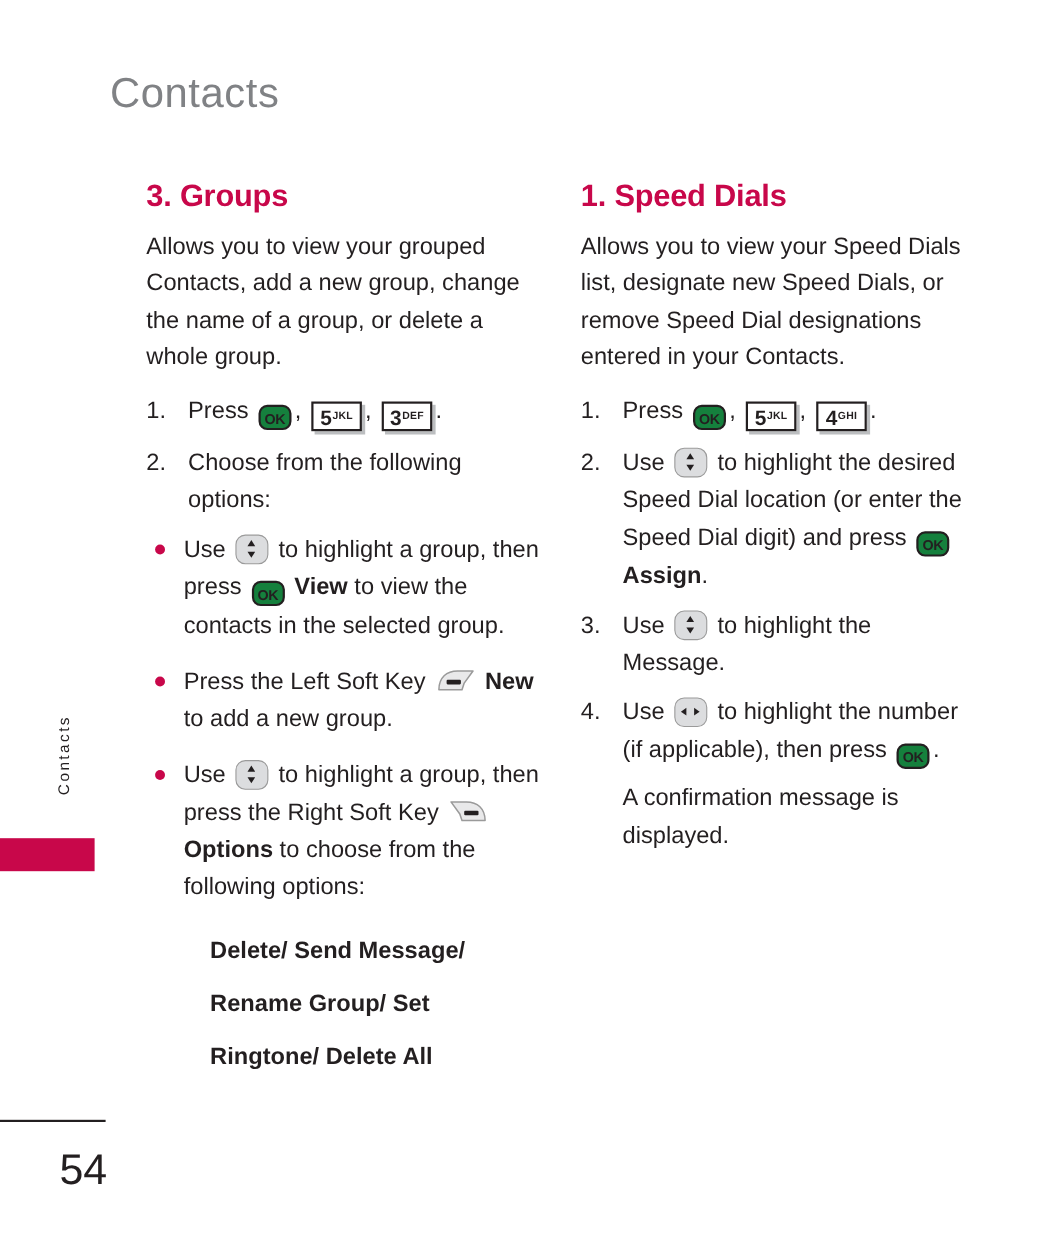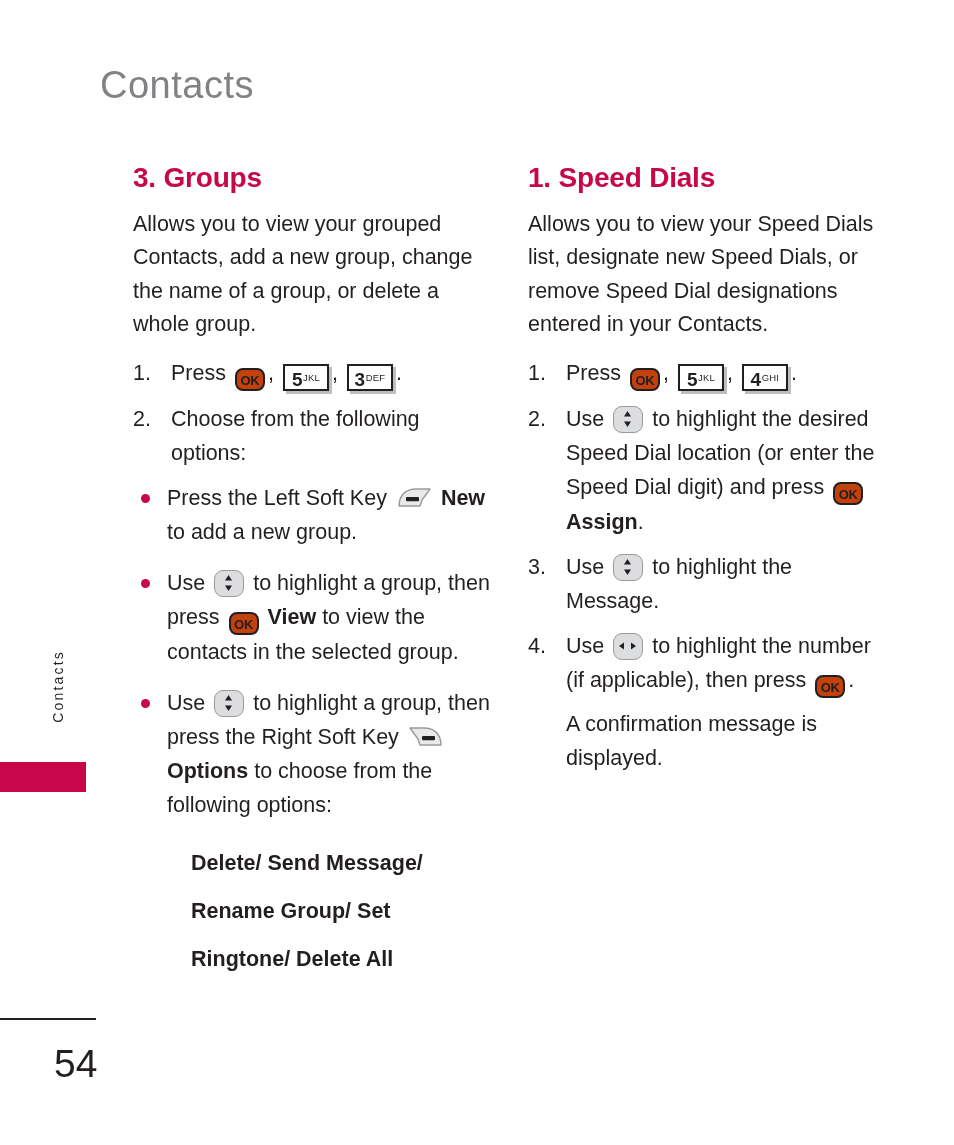--- a/index.html
+++ b/index.html
@@ -163,21 +163,21 @@
     position: relative;
     margin: 0 3px;
   }
 
   
   .key-ok {
     width: 30px;
     height: 23px;
     border: 2px solid #231f20;
     border-radius: 8px;
-    background: #c2410c;
+    background: #15803d;
     font-size: 13px;
     font-weight: 700;
     line-height: 21px;
     text-align: center;
     letter-spacing: -0.3px;
     color: #231f20;
     box-sizing: border-box;
   }
 
   
@@ -194,21 +194,21 @@
     vertical-align: -6px;
   }
   .key-num .d {
     font-size: 19px;
     font-weight: 700;
     color: #231f20;
     letter-spacing: -0.5px;
   }
   .key-num .l {
     font-size: 9.5px;
-    font-weight: 400;
+    font-weight: 700;
     color: #231f20;
     vertical-align: 5px;
     letter-spacing: 0.2px;
     margin-left: 1px;
   }
 
   
   .key-nav {
     width: 30px;
     height: 27px;
@@ -257,53 +257,53 @@
       </li>
 
       <li>
         <span class="num">2.</span><span>Choose from the following options:</span>
       </li>
     </ol>
 
     <ul class="bullets">
 
       <li>
+        <span>Use</span>
+        <span class="key key-nav">
+          <svg width="27" height="24" viewBox="0 0 27 24" aria-hidden="true">
+            <polygon points="13.5,4 17,9.5 10,9.5" fill="#231f20"></polygon>
+            <polygon points="13.5,20 17,14.5 10,14.5" fill="#231f20"></polygon>
+          </svg>
+        </span>
+        <span>to highlight a group, then press</span>
+        <span class="key key-ok">OK</span>
+        <b>View</b>
+        <span>to view the contacts in the selected group.</span>
+      </li>
+
+      <li>
         <span>Press the Left Soft Key</span>
         <span class="key key-soft">
           <svg width="36" height="22" viewBox="0 0 36 22" aria-hidden="true">
             <path d="M3 19 C3 8 10 2 20 2 L34 2 L26 13 L24 19 Z" fill="#e9e9ea" stroke="#9a9a9a" stroke-width="1.4" stroke-linejoin="round"></path>
             <rect x="10" y="10" width="13" height="4.2" rx="1" fill="#231f20"></rect>
           </svg>
         </span>
         <b>New</b>
         <span>to add a new group.</span>
       </li>
 
       <li>
         <span>Use</span>
         <span class="key key-nav">
           <svg width="27" height="24" viewBox="0 0 27 24" aria-hidden="true">
             <polygon points="13.5,4 17,9.5 10,9.5" fill="#231f20"></polygon>
             <polygon points="13.5,20 17,14.5 10,14.5" fill="#231f20"></polygon>
           </svg>
         </span>
-        <span>to highlight a group, then press</span>
-        <span class="key key-ok">OK</span>
-        <b>View</b>
-        <span>to view the contacts in the selected group.</span>
-      </li>
-
-      <li>
-        <span>Use</span>
-        <span class="key key-nav">
-          <svg width="27" height="24" viewBox="0 0 27 24" aria-hidden="true">
-            <polygon points="13.5,4 17,9.5 10,9.5" fill="#231f20"></polygon>
-            <polygon points="13.5,20 17,14.5 10,14.5" fill="#231f20"></polygon>
-          </svg>
-        </span>
         <span>to highlight a group, then press the Right Soft Key</span>
         <span class="key key-soft">
           <svg width="36" height="22" viewBox="0 0 36 22" aria-hidden="true">
             <path d="M33 19 C33 8 26 2 16 2 L2 2 L10 13 L12 19 Z" fill="#e9e9ea" stroke="#9a9a9a" stroke-width="1.4" stroke-linejoin="round"></path>
             <rect x="14" y="10" width="13" height="4.2" rx="1" fill="#231f20"></rect>
           </svg>
         </span>
         <b>Options</b>
         <span>to choose from the following options:</span>
       </li>

